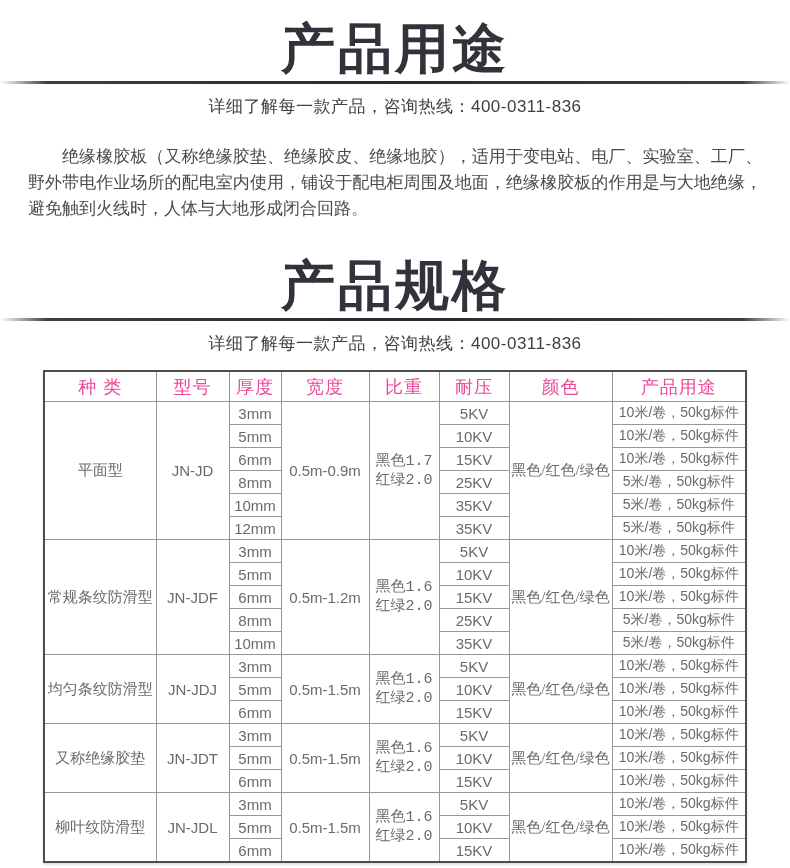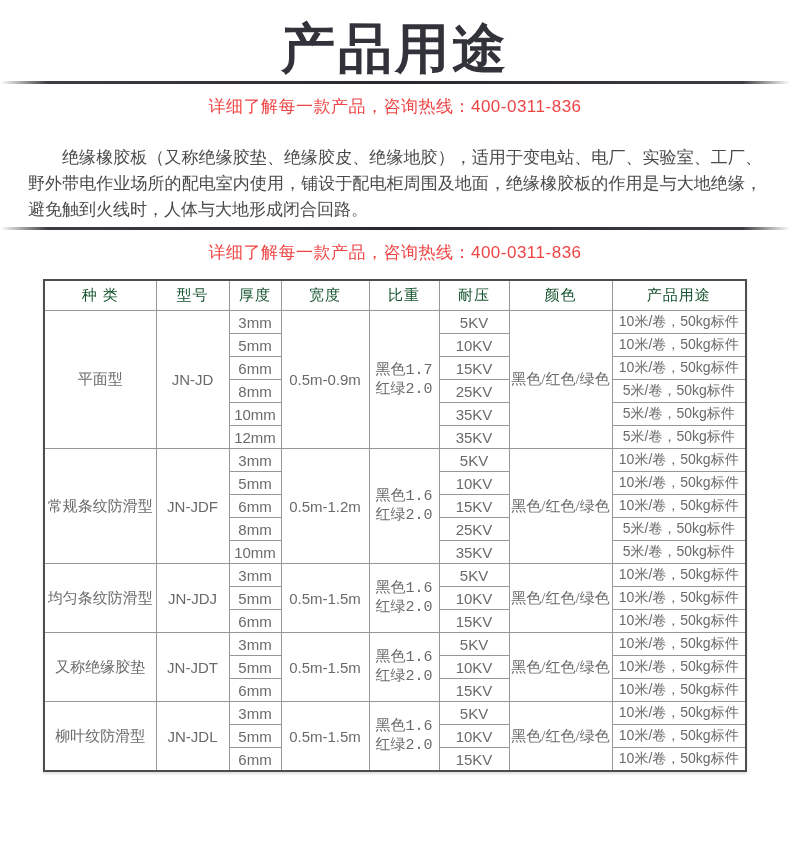--- a/index.html
+++ b/index.html
@@ -31,52 +31,53 @@
       rgba(40,40,46,0.9) 6%,
       rgba(40,40,46,1) 50%,
       rgba(40,40,46,0.9) 94%,
       rgba(40,40,46,0) 100%);
   }
   .hotline{
     margin:11px 0 0 0;
     text-align:center;
     font-size:17px;
     letter-spacing:0.5px;
-    color:#ef4444;
+    color:#404040;
   }
   .desc{
     margin:27px 28px 0 28px;
     font-size:17px;
     line-height:26px;
     color:#4a4a4a;
     text-indent:2em;
     text-align:justify;
+    font-family:Liberation Mono, monospace;
   }
   .specs-title-extra{padding-top:34px;}
   .spec-table{
     width:702px;
     margin:15px auto 0 auto;
     border-collapse:collapse;
     table-layout:fixed;
     border:2px solid #4d4d4d;
     box-shadow:0 2px 2px rgba(0,0,0,0.12);
   }
   .spec-table th, .spec-table td{
     border:1px solid #979797;
     text-align:center;
     vertical-align:middle;
     padding:0 1px;
     overflow:hidden;
     white-space:nowrap;
   }
   .spec-table th{
     height:29px;
-    font-size:15px;
+    font-size:18px;
     font-weight:normal;
-    color:#14532d;
+    color:#ec4899;
     letter-spacing:1px;
   }
   .spec-table td{
     height:22px;
     font-size:15px;
     color:#6a6a6a;
   }
   .gravity div{line-height:19px;font-family:Liberation Mono, monospace;}
   col.c-type{width:112px;}
   col.c-model{width:73px;}
@@ -95,20 +96,21 @@
 <div class="page">
 
   <section class="section">
     <h1 class="section-title">产品用途</h1>
     <div class="divider"></div>
     <p class="hotline">详细了解每一款产品，咨询热线：400-0311-836</p>
     <p class="desc">绝缘橡胶板（又称绝缘胶垫、绝缘胶皮、绝缘地胶），适用于变电站、电厂、实验室、工厂、野外带电作业场所的配电室内使用，铺设于配电柜周围及地面，绝缘橡胶板的作用是与大地绝缘，避免触到火线时，人体与大地形成闭合回路。</p>
   </section>
 
   <section class="section">
+    <h1 class="section-title specs-title-extra">产品规格</h1>
     <div class="divider"></div>
     <p class="hotline">详细了解每一款产品，咨询热线：400-0311-836</p>
 
     <table class="spec-table">
       <colgroup>
         <col class="c-type">
           <col class="c-model">
           <col class="c-thick">
           <col class="c-width">
         <col class="c-grav">

